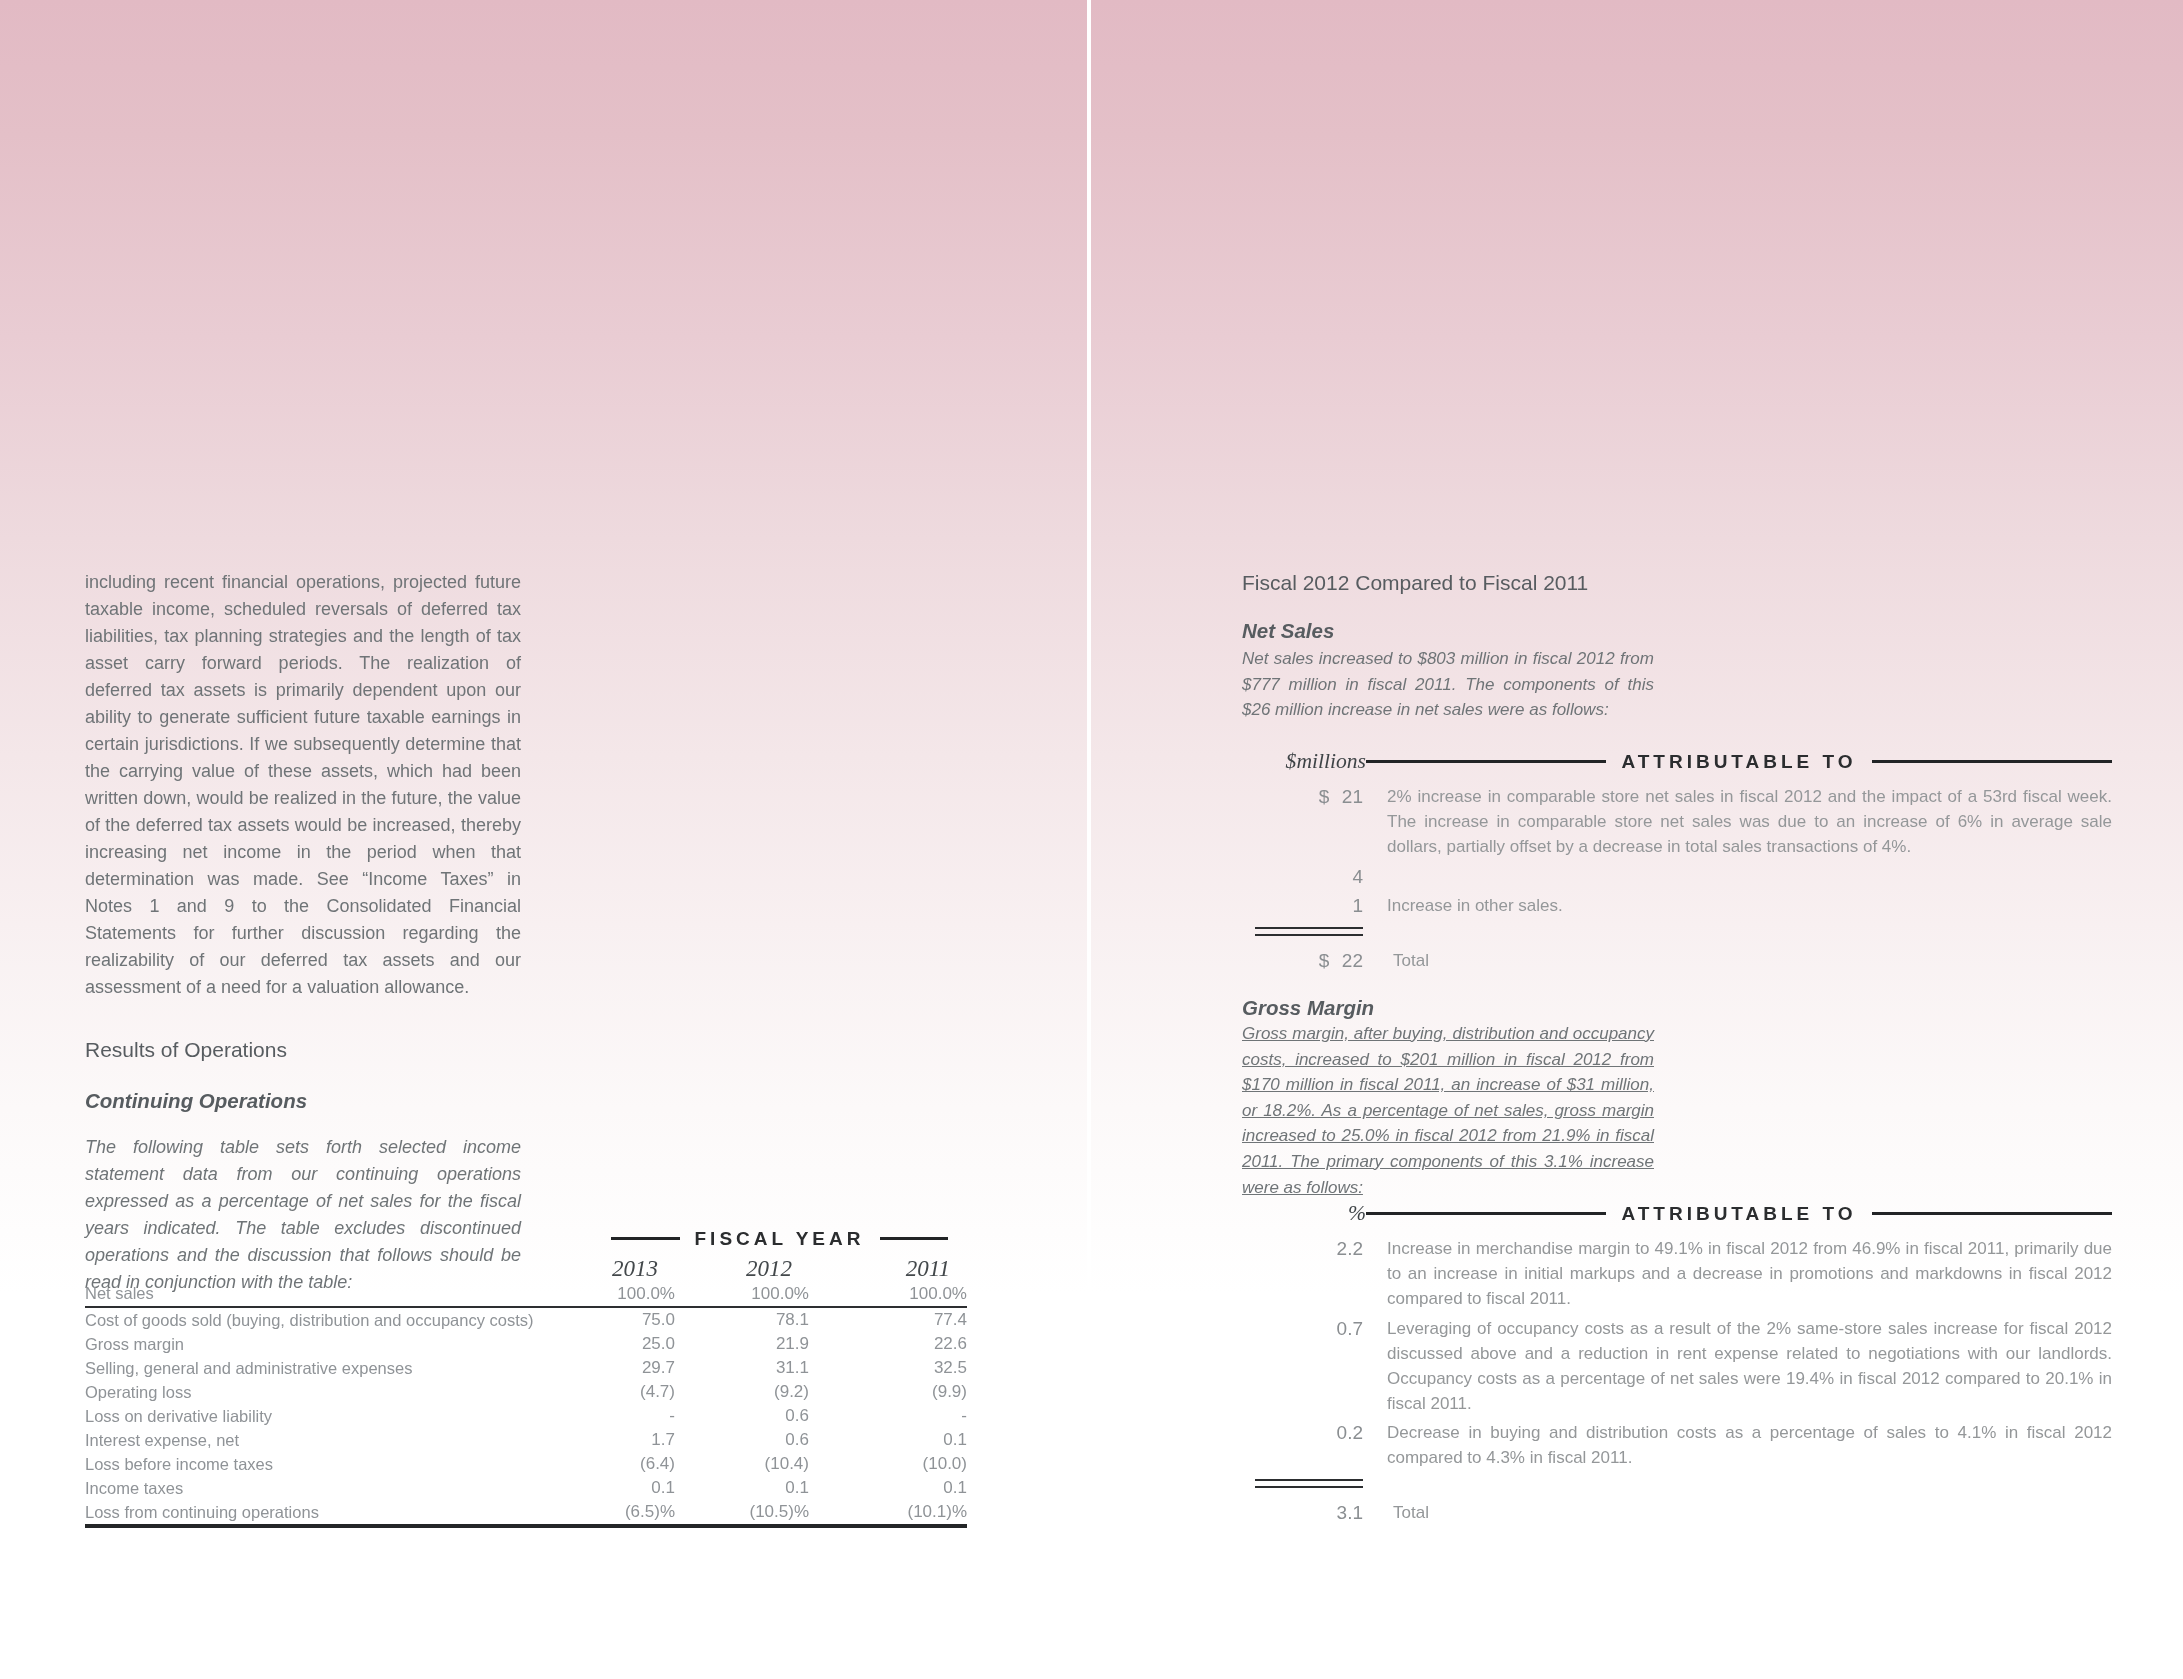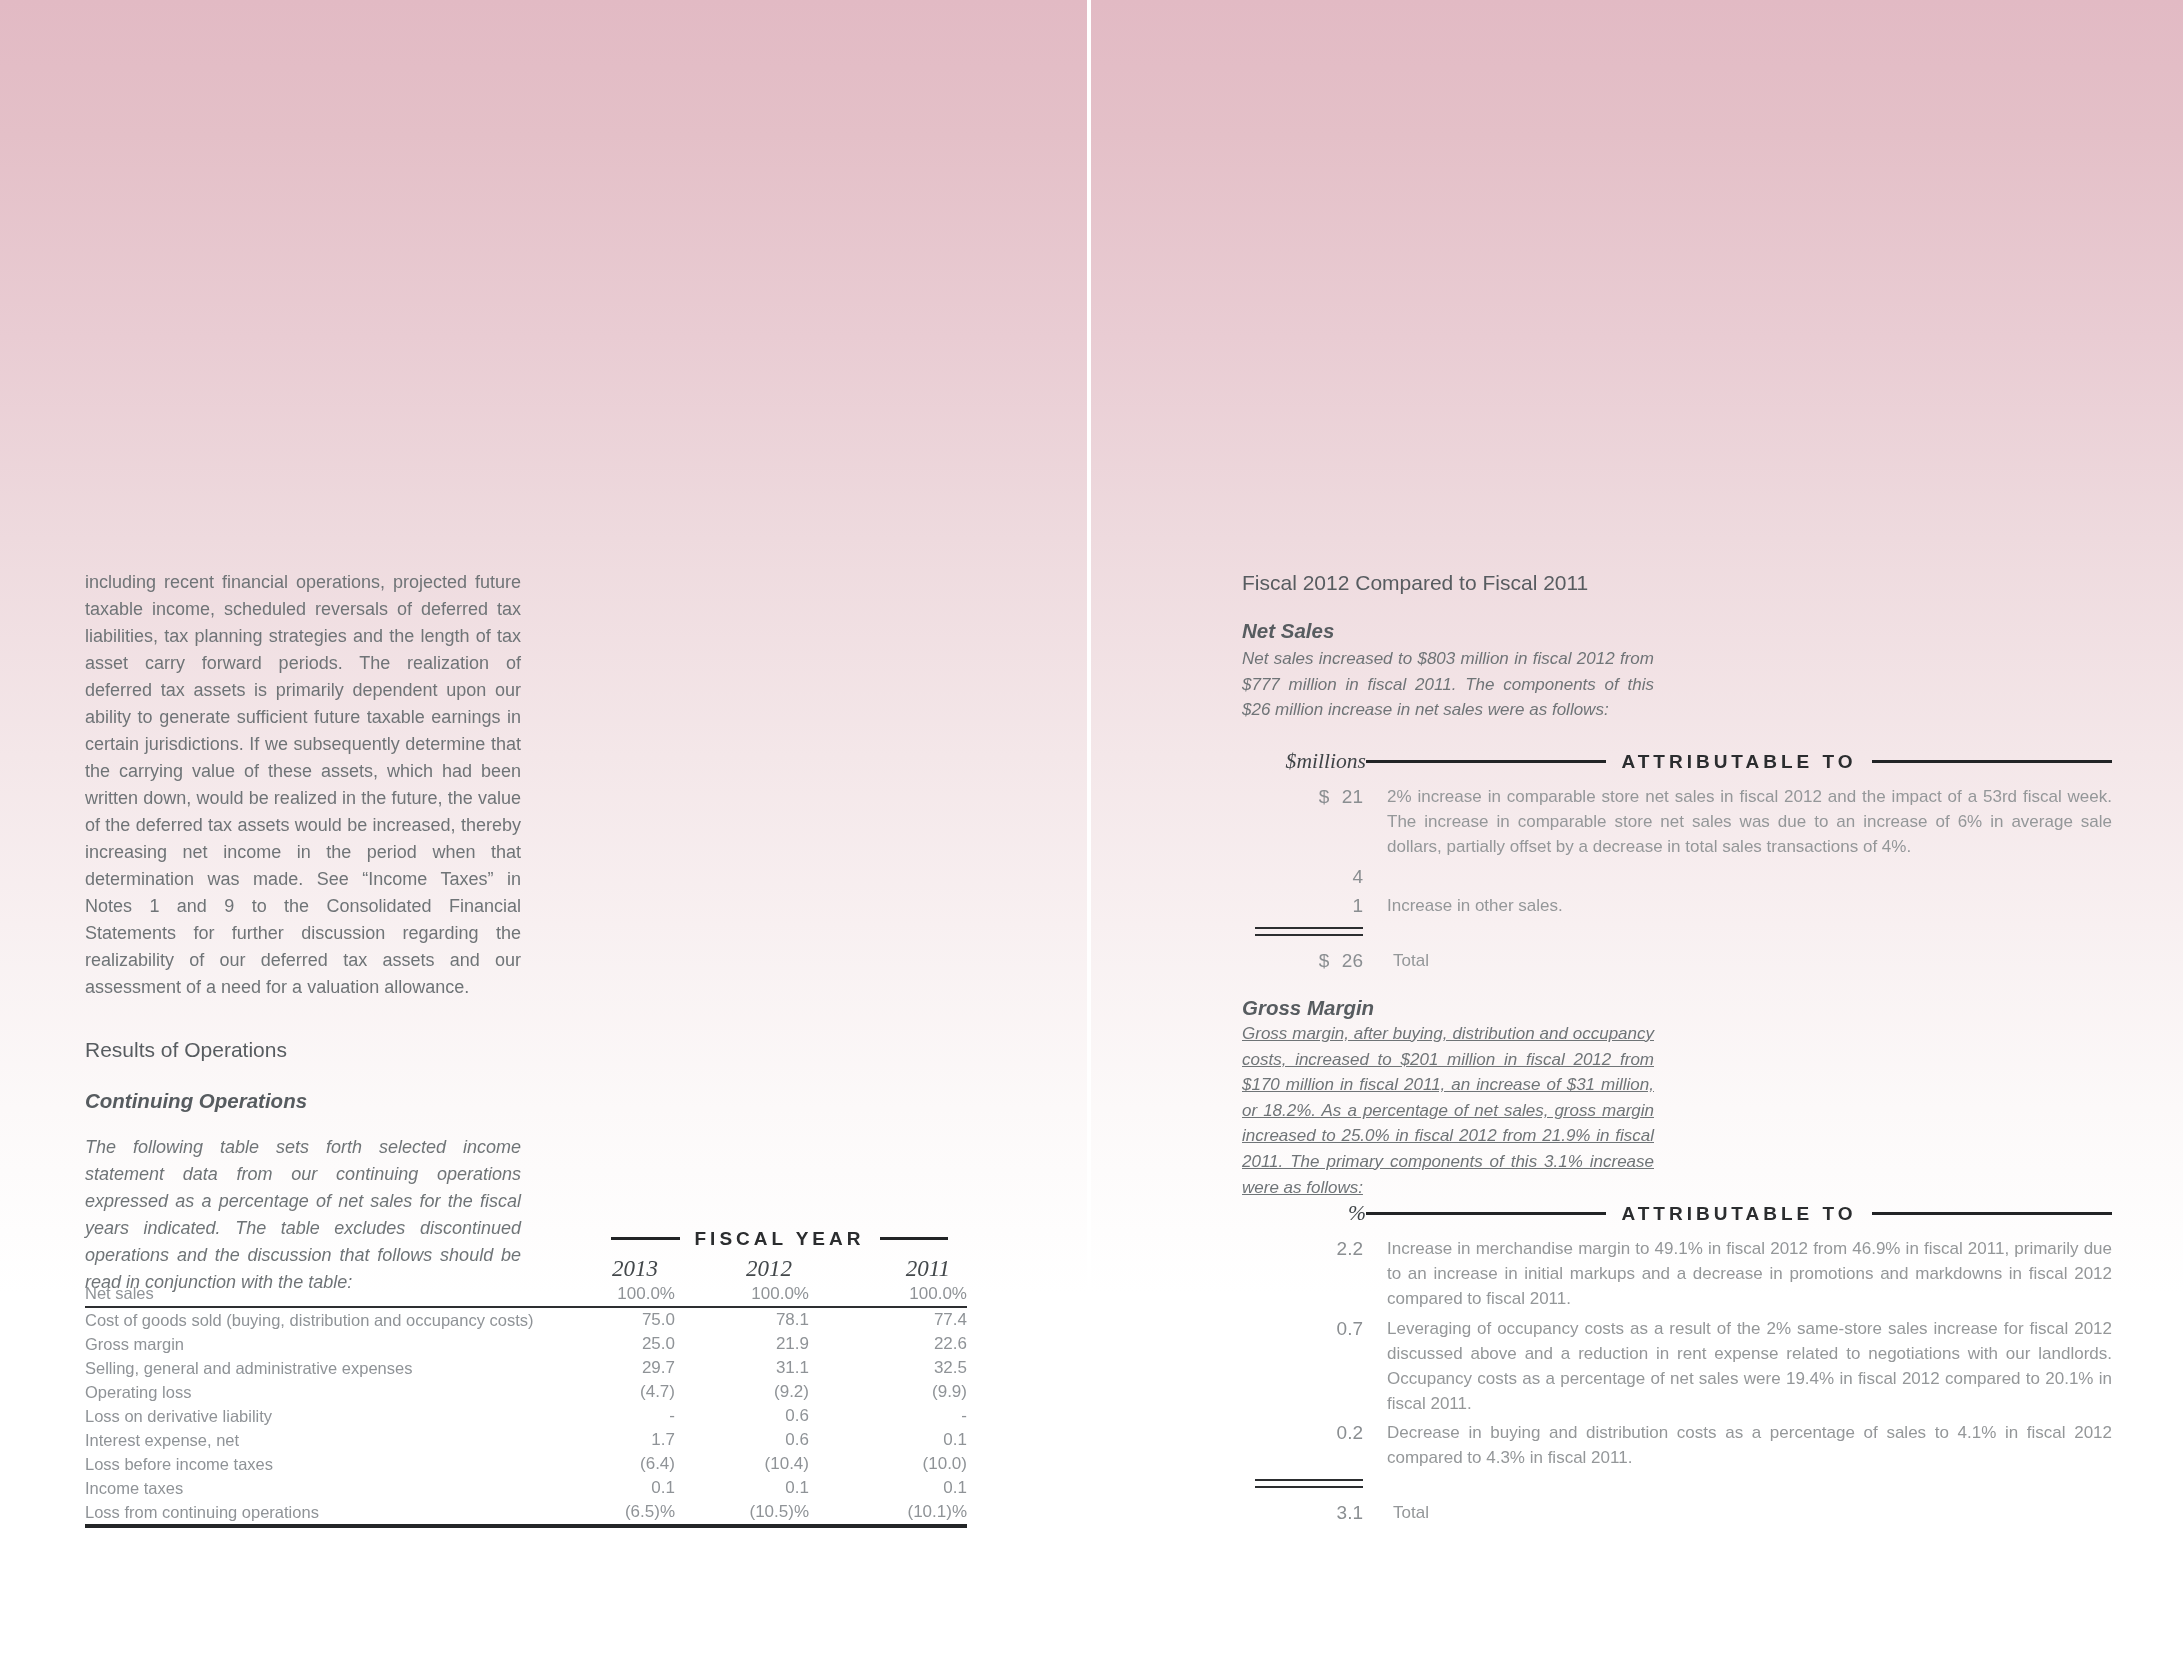--- a/index.html
+++ b/index.html
@@ -175,21 +175,21 @@
     </div>
     <div class="attr-row">
       <span class="attr-amount"><i class="cur"></i><span>4</span></span>
     </div>
     <div class="attr-row">
       <span class="attr-amount"><i class="cur"></i><span>1</span></span>
       <p class="attr-desc">Increase in other sales.</p>
     </div>
     <div class="dbl-rule"></div>
     <div class="attr-row">
-      <span class="attr-amount"><i class="cur">$</i><span>26</span></span>
+      <span class="attr-amount"><i class="cur">$</i><span>22</span></span>
       <p class="attr-desc nojust">Total</p>
     </div>
   </div>
 
   <h3 class="h-boldit rp-gm-h">Gross Margin</h3>
   <p class="body-par it rp-gm-p">Gross margin, after buying, distribution and occupancy costs, increased to $201 million in fiscal 2012 from $170 million in fiscal 2011, an increase of $31 million, or 18.2%. As a percentage of net sales, gross margin increased to 25.0% in fiscal 2012 from 21.9% in fiscal 2011. The primary components of this 3.1% increase were as follows:</p>
 
   <div class="attr-table t2">
     <div class="attr-header">
       <span class="attr-unit">%</span>

